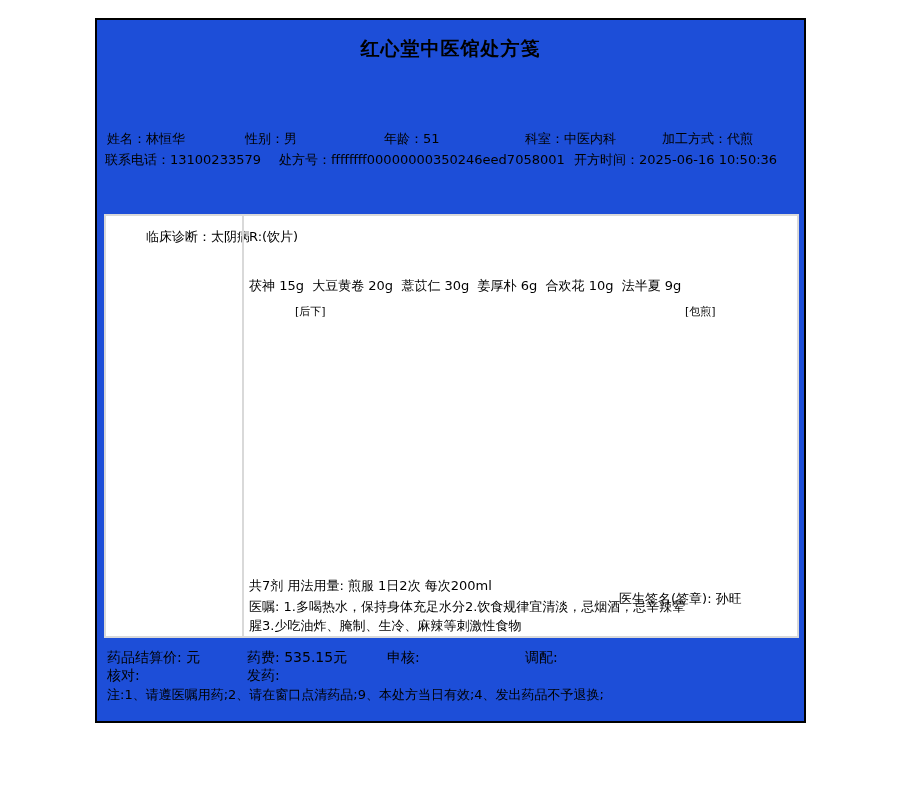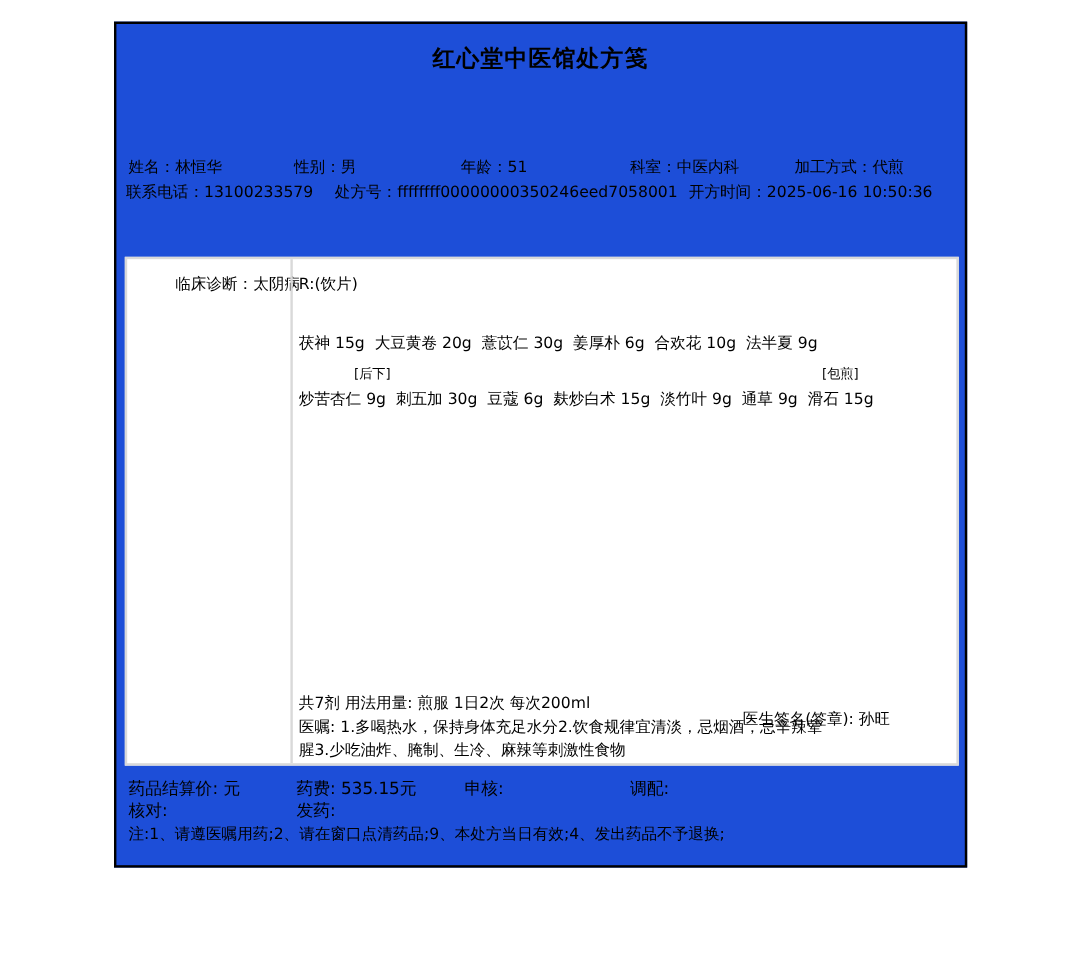--- a/index.html
+++ b/index.html
@@ -81,21 +81,20 @@
     <div class="rx-divider"></div>
 
     <div class="rx-area">
       <div class="rx-header">R:(饮片)</div>
 
       <div class="herb-line herb-line-1">茯神 15g  大豆黄卷 20g  薏苡仁 30g  姜厚朴 6g  合欢花 10g  法半夏 9g</div>
 
       <span class="herb-note note-houxia">[后下]</span>
       <span class="herb-note note-baojian">[包煎]</span>
 
-      <div class="herb-line herb-line-2">炒苦杏仁 9g  刺五加 30g  豆蔻 6g  麸炒白术 15g  淡竹叶 9g  通草 9g  滑石 15g</div>
 
       <div class="usage-line"><span>共7剂</span> <span>用法用量:</span> <span>煎服 1日2次 每次200ml</span></div>
       <div class="doctor-sign"><span>医生签名(签章): </span><span>孙旺</span></div>
 
       <div class="advice">医嘱: 1.多喝热水，保持身体充足水分2.饮食规律宜清淡，忌烟酒，忌辛辣荤腥3.少吃油炸、腌制、生冷、麻辣等刺激性食物</div>
     </div>
   </div>
 
   <div class="footer-row" style="top: 629px;">
     <span class="info-item" style="left:10px;"><span>药品结算价:</span> <span>元</span></span>

